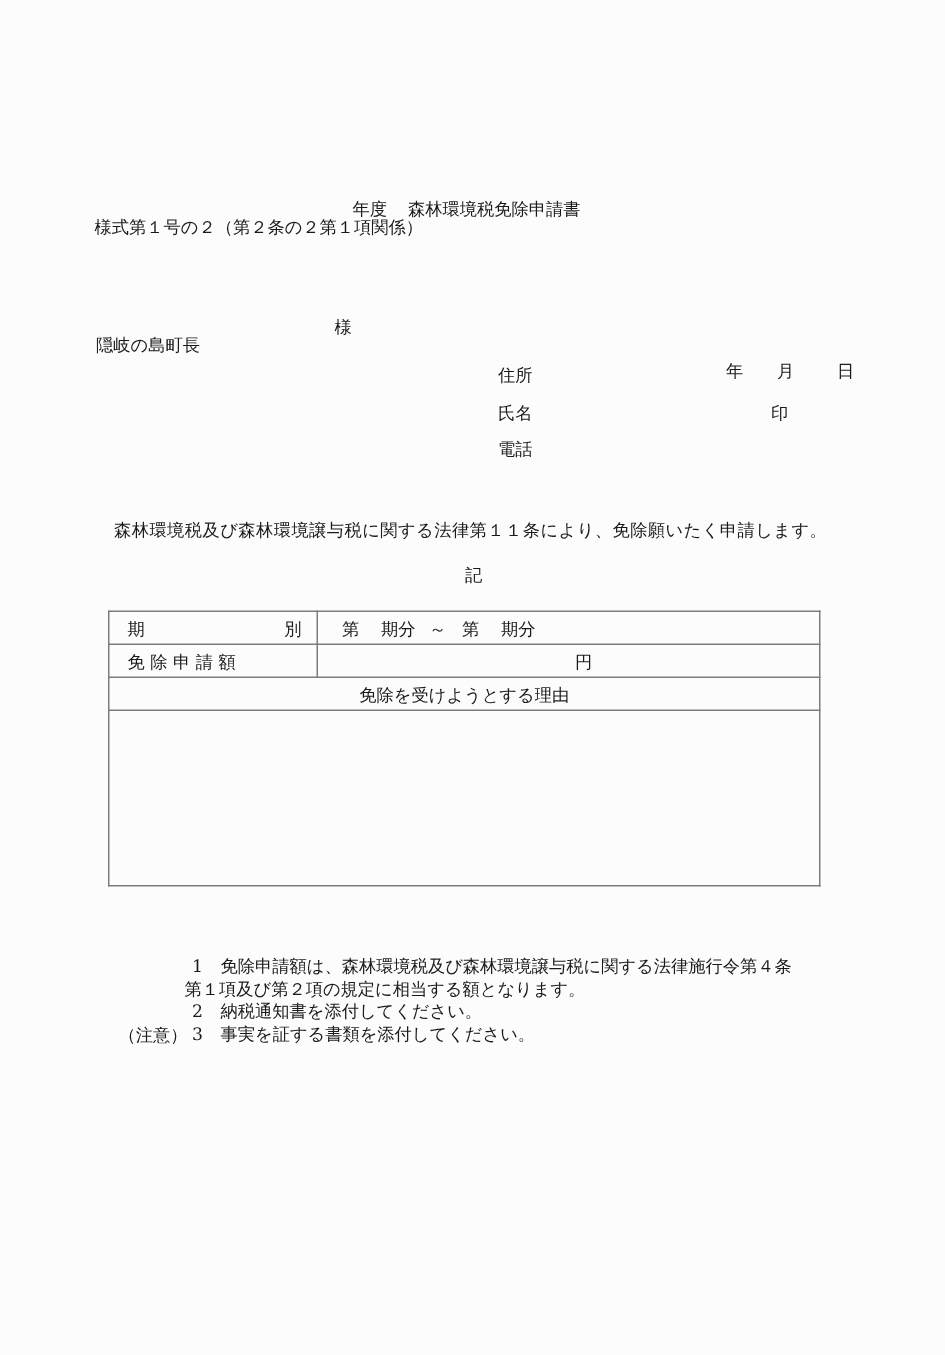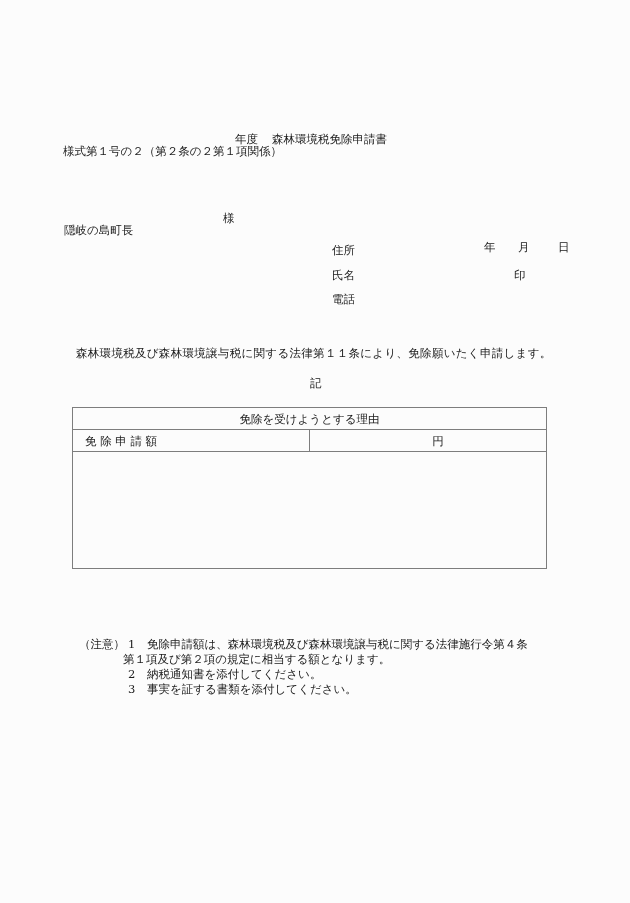--- a/index.html
+++ b/index.html
@@ -60,21 +60,21 @@
     td.period span { display: inline-block; }
     td.period .d1 { width: 26px; }
     td.period .d2 { width: 32px; }
     td.period .d3 { width: 22px; }
     td.period .d4 { width: 26px; }
     td.reason-hdr { text-align: center; }
     td.reason-body { height: 116px !important; }
 
     .notes { left: 79px; top: 637px; }
     .notes .row { position: relative; height: 15px; }
-    .notes .tag { position: absolute; left: 0; }
+    .notes .tag { position: absolute; left: 0; margin-top: 46px; }
     .notes .num { position: absolute; left: 49px; }
     .notes .txt { position: absolute; left: 68px; }
     .notes .cont { position: absolute; left: 44px; }
   </style>
 </head>
 <body>
 
 <div class="abs form-no">様式第１号の２（第２条の２第１項関係）</div>
 
 <div class="abs title">
@@ -92,25 +92,31 @@
 <div class="abs applicant-label name">氏名</div>
 <div class="abs seal">印</div>
 <div class="abs applicant-label tel">電話</div>
 
 <div class="abs body-text">森林環境税及び森林環境譲与税に関する法律第１１条により、免除願いたく申請します。</div>
 <div class="abs ki">記</div>
 
 <table class="form-table">
   <tbody>
   <tr>
-    <td class="reason-hdr" colspan="2">免除を受けようとする理由</td>
+    <td class="lbl lbl-spread"><span>期　　　　　別</span></td>
+    <td class="period">
+      <span class="d1">第</span><span class="d2">期分</span><span class="d3">～</span><span class="d4">第</span><span>期分</span>
+    </td>
   </tr>
   <tr>
     <td class="lbl">免 除 申 請 額</td>
     <td class="val-yen"><span>円</span></td>
+  </tr>
+  <tr>
+    <td class="reason-hdr" colspan="2">免除を受けようとする理由</td>
   </tr>
   <tr>
     <td class="reason-body" colspan="2"></td>
   </tr>
 </tbody>
   </table>
 
 <div class="abs notes">
   <div class="row">
     <span class="tag">（注意）</span>

